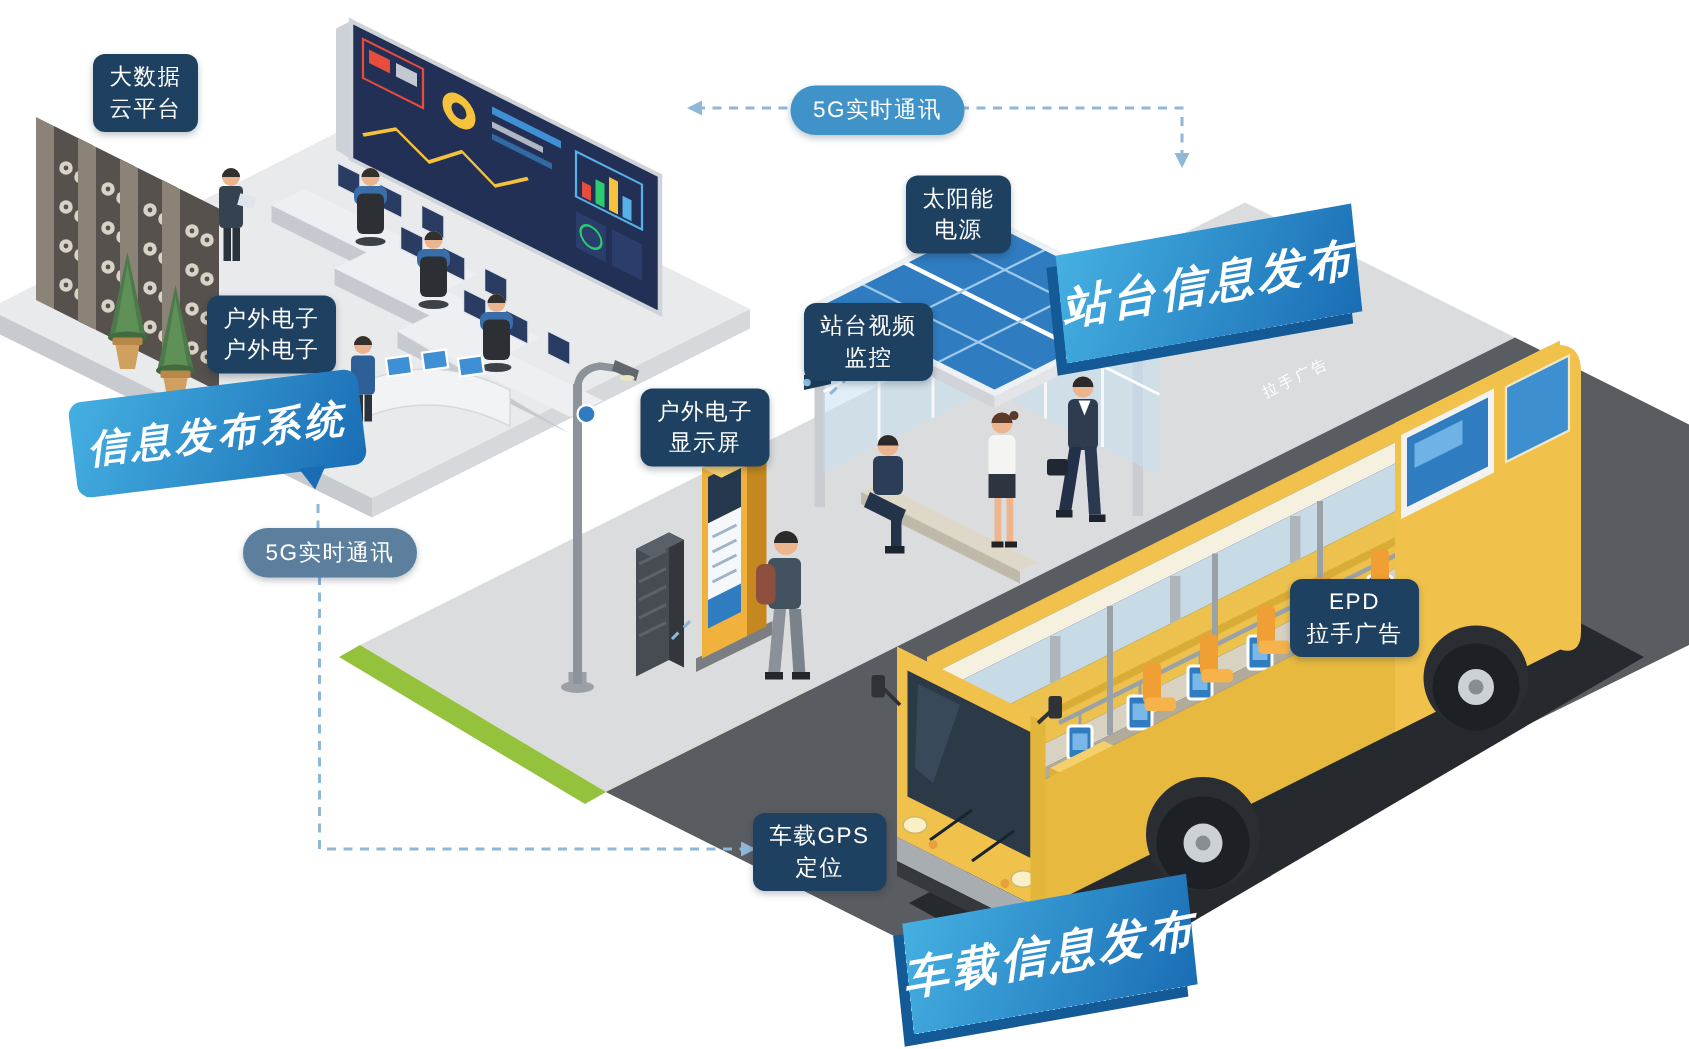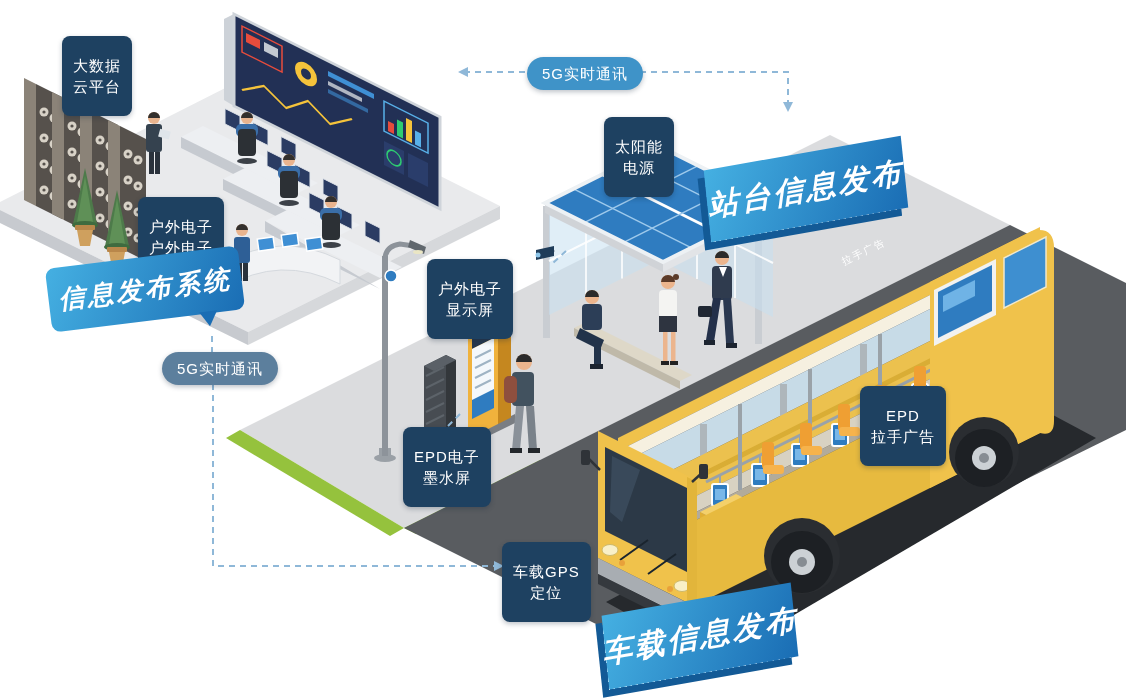--- a/index.html
+++ b/index.html
@@ -13,21 +13,21 @@
 #stage{position:relative;width:1126px;height:699px;background:#ffffff;overflow:hidden}
 #scene{position:absolute;left:0;top:0;z-index:1}
 .conn{stroke:var(--connector);stroke-width:2;fill:none;stroke-dasharray:6 5}
 .arrow{fill:var(--connector)}
 .fill-bus{fill:var(--bus-yellow)}
 .fill-solar{fill:var(--solar-blue)}
 .fill-road{fill:var(--road-gray)}
 .fill-grass{fill:var(--grass-green)}
 .badge{position:absolute;z-index:5;background:var(--badge-navy);color:#fff;border-radius:8px;
   display:flex;flex-direction:column;align-items:center;justify-content:center;
-  font-size:15px;line-height:1.4;padding:19px 11px;letter-spacing:1px;
+  font-size:15px;line-height:1.4;padding:5px 11px;letter-spacing:1px;
   box-shadow:0 2px 5px rgba(20,40,60,.28);text-align:center;white-space:nowrap}
 .badge.pill{flex-direction:row;border-radius:17px;padding:6px 15px}
 .badge.blue{background:var(--badge-blue)}
 .badge.steel{background:var(--badge-steel)}
 .ribbon{position:absolute;z-index:6;color:#fff;font-weight:bold;font-style:italic;
   display:flex;align-items:center;justify-content:center;white-space:nowrap;
   background:linear-gradient(118deg,var(--ribbon-light),var(--ribbon-dark));letter-spacing:3px}
 .ribbon.r-system{left:48px;top:257px;width:194px;height:64px;font-size:26px;border-radius:9px;transform:rotate(-7deg)}
 .ribbon.r-system .tail{position:absolute;right:28px;bottom:-13px;width:0;height:0;
   border-left:9px solid transparent;border-right:9px solid transparent;border-top:15px solid var(--ribbon-dark)}
@@ -421,39 +421,39 @@
 
   <div class="badge pill blue" style="left:527px;top:57px">
     <span>5G实时通讯</span>
   </div>
 
   <div class="badge" style="left:604px;top:117px">
     <span>太阳能</span>
     <span>电源</span>
   </div>
 
+  <div class="badge" style="left:536px;top:202px">
+    <span>站台视频</span>
+    <span>监控</span>
+  </div>
 
   <div class="badge" style="left:138px;top:197px">
     <span>户外电子</span>
     <span>户外电子</span>
   </div>
 
   <div class="badge" style="left:427px;top:259px">
     <span>户外电子</span>
     <span>显示屏</span>
   </div>
 
   <div class="badge pill steel" style="left:162px;top:352px">
     <span>5G实时通讯</span>
   </div>
 
-  <div class="badge" style="left:403px;top:427px">
-    <span>EPD电子</span>
-    <span>墨水屏</span>
-  </div>
 
   <div class="badge" style="left:860px;top:386px">
     <span>EPD</span>
     <span>拉手广告</span>
   </div>
 
   <div class="badge" style="left:502px;top:542px">
     <span>车载GPS</span>
     <span>定位</span>
   </div>

